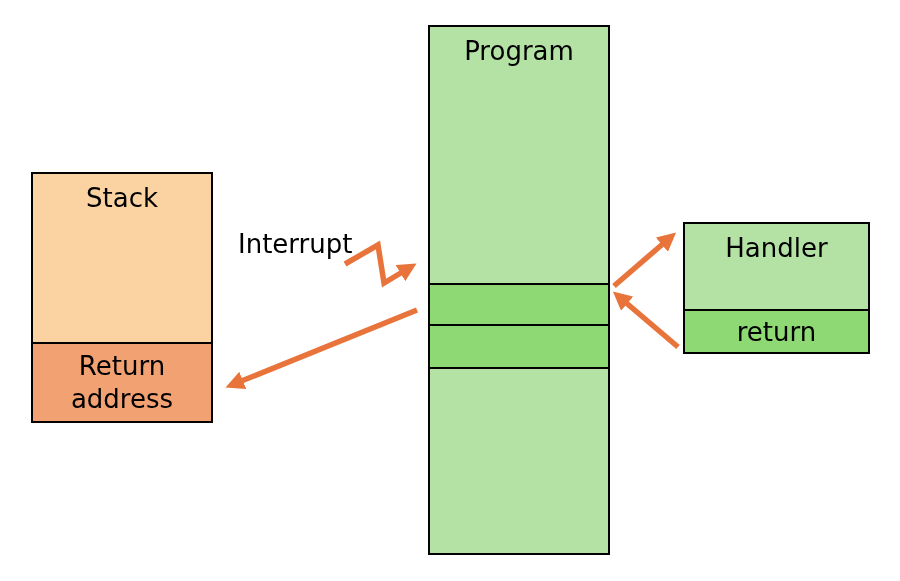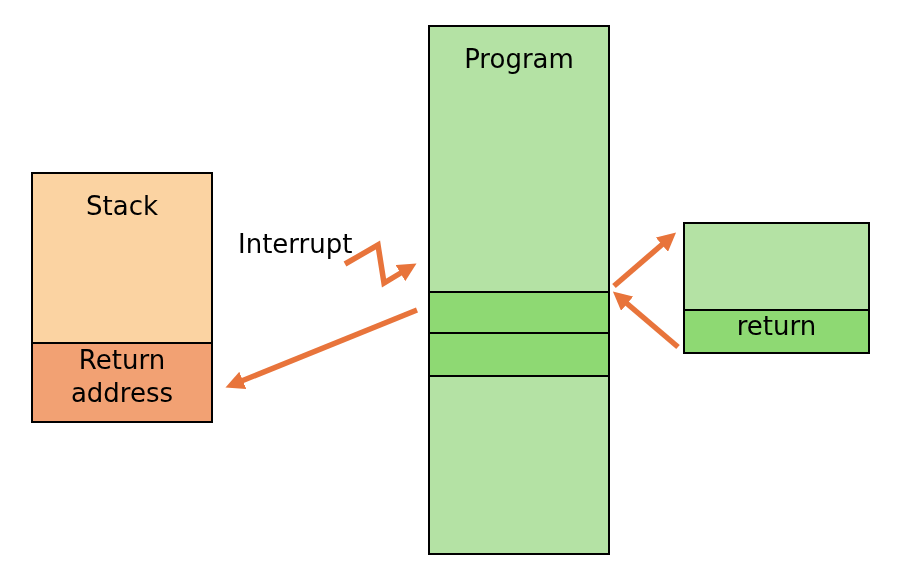--- a/index.html
+++ b/index.html
@@ -23,30 +23,30 @@
     border: 2px solid var(--border_black, #000000);
     display: flex;
     flex-direction: column;
   }
   .box--stack   { left: 31px;  top: 172px; width: 182px; height: 251px; background: var(--stack_peach, #fbd3a2); }
   .box--program { left: 428px; top: 25px;  width: 182px; height: 530px; background: var(--box_light_green, #b4e2a4); }
   .box--handler { left: 683px; top: 222px; width: 187px; height: 132px; background: var(--box_light_green, #b4e2a4); }
 
   .box-title {
     text-align: center;
-    padding-top: 17px;
+    padding-top: 9px;
     line-height: 30px;
   }
   .box--stack .fill, .box--handler .fill { flex: 1 1 auto; }
 
   .cell-bottom {
     box-sizing: border-box;
     border-top: 2px solid var(--border_black, #000000);
     display: flex;
-    align-items: flex-start;
+    align-items: center;
     justify-content: center;
     text-align: center;
   }
   .cell--return-address {
     height: 79px;
     background: var(--stack_salmon, #f2a173);
     white-space: pre-line;
     line-height: 33px;
   }
   .cell--handler-return {
@@ -117,20 +117,21 @@
 
   <div class="box box--program">
     <div class="box-title">Program</div>
     <div class="program-inner">
       <div class="band band--one"></div>
       <div class="band band--two"></div>
     </div>
   </div>
 
   <div class="box box--handler">
+    <div class="box-title">Handler</div>
     <div class="fill"></div>
     <div class="cell-bottom cell--handler-return">
       <span>return</span>
     </div>
   </div>
 
   <div class="float-label">Interrupt</div>
 
   <svg class="arrows" viewBox="0 0 900 581" xmlns="http://www.w3.org/2000/svg">
     <defs>

